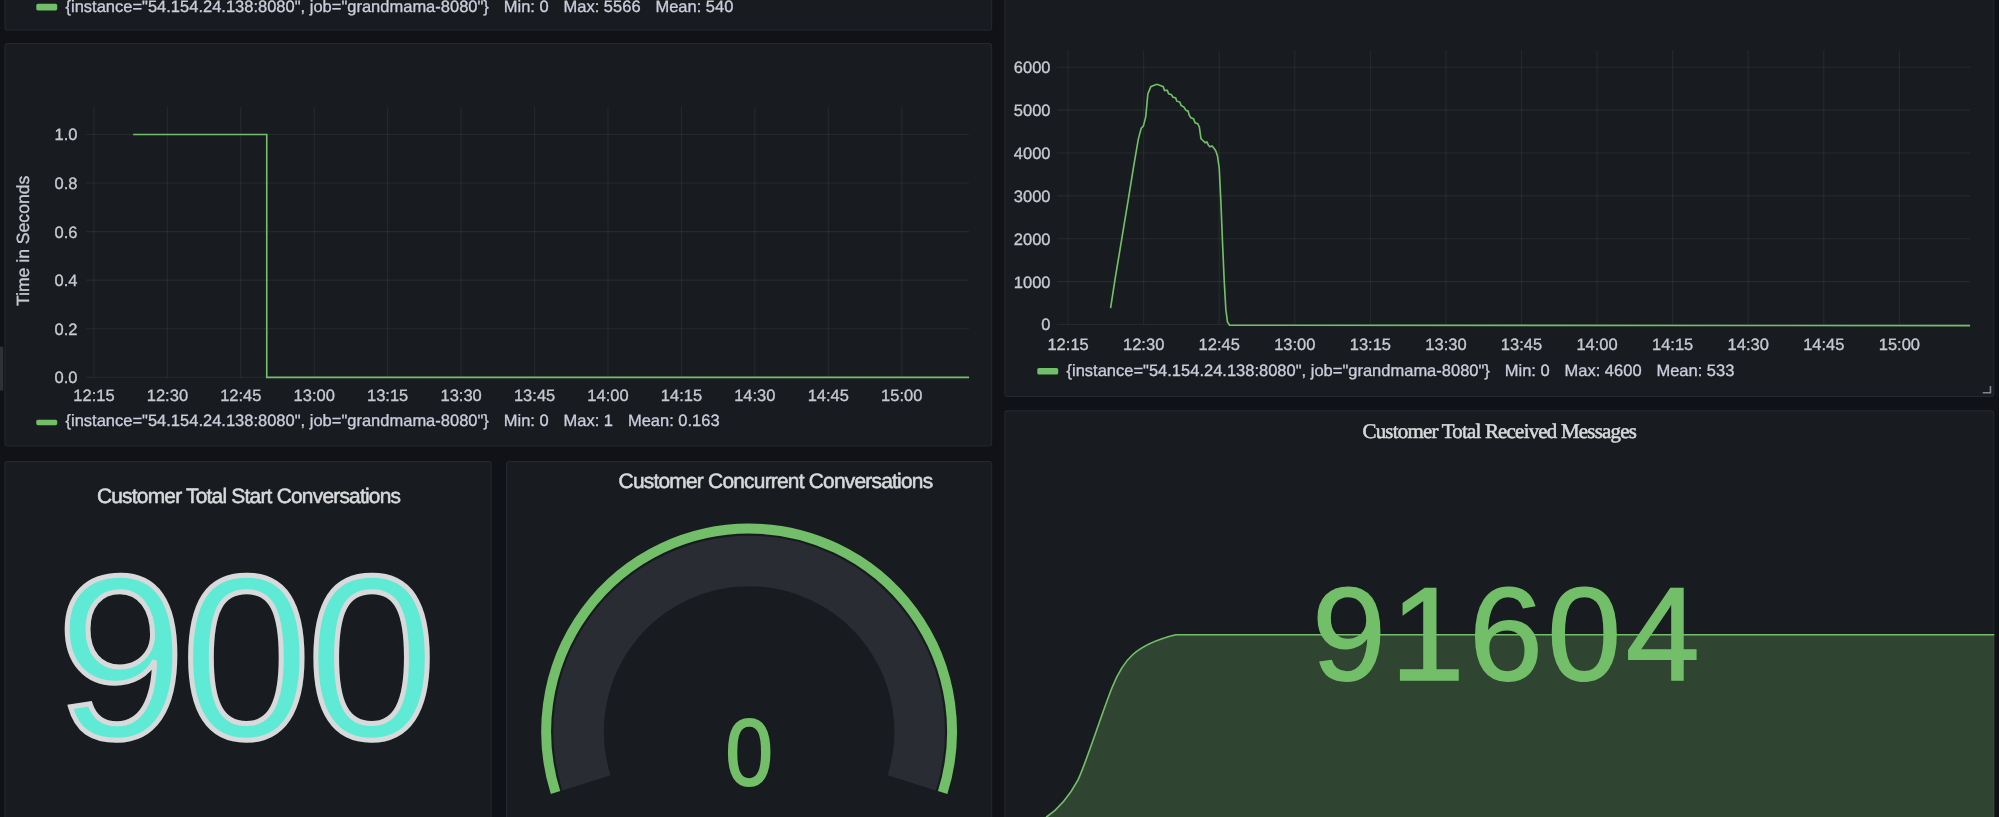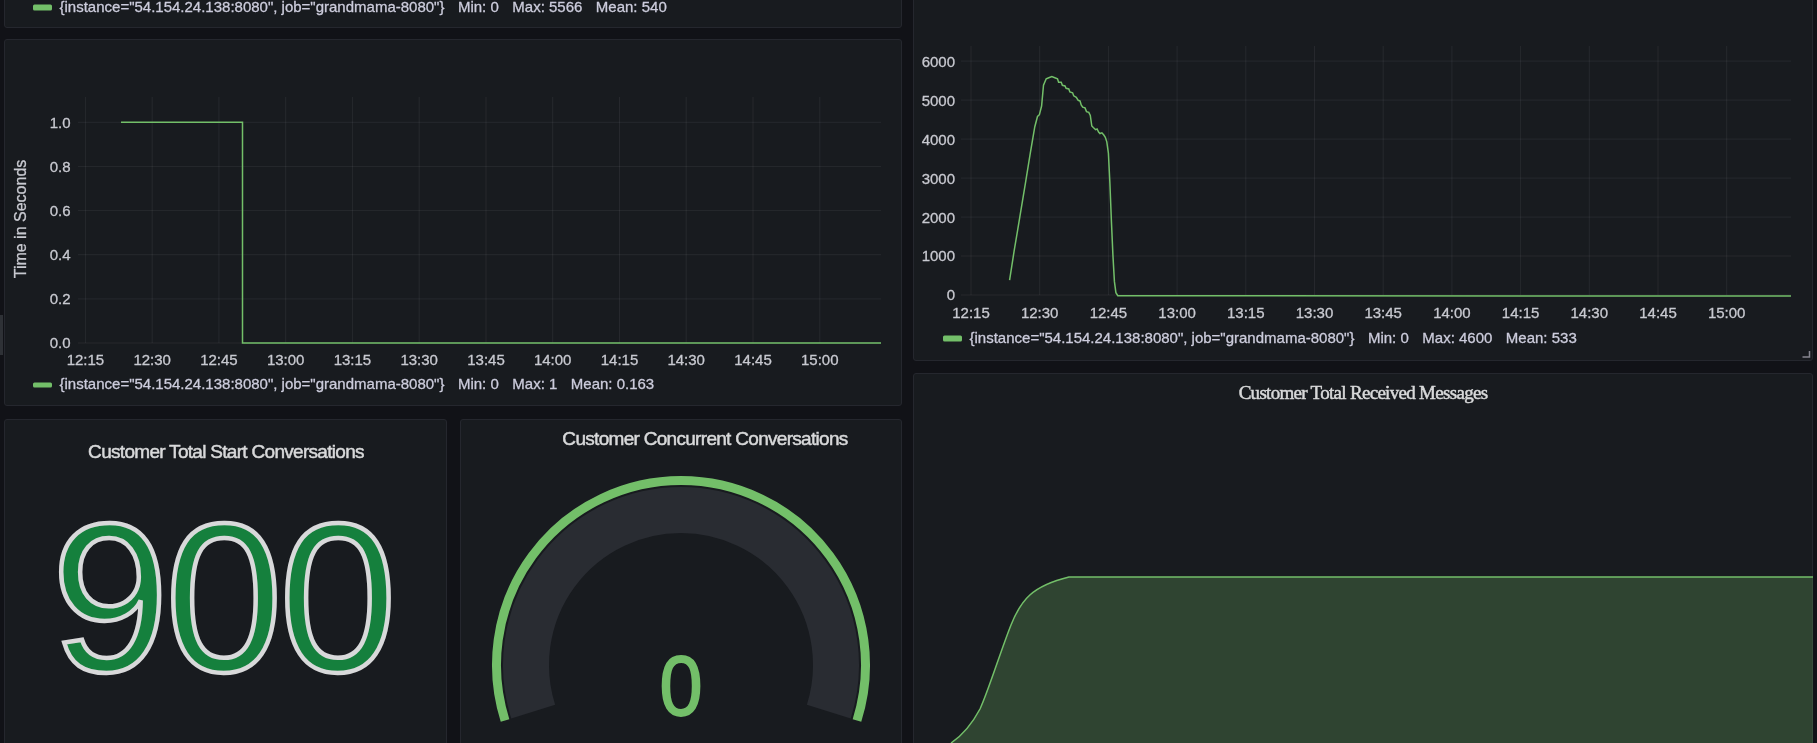--- a/index.html
+++ b/index.html
@@ -103,15 +103,16 @@
   </svg>
 
   <div class="title" style="left:1363px;top:393px;font-family:Liberation Serif, serif;">Customer Total Received Messages</div>
   <div class="title" style="left:226px;top:440px;margin-top:12px;">Customer Total Start Conversations</div>
   <div class="title" style="left:681px;top:439px;margin-left:24px;">Customer Concurrent Conversations</div>
 
   <div class="legend" style="left:33px;top:5.5px;transform:translateY(-50%);"><span class="dash"></span>{instance="54.154.24.138:8080", job="grandmama-8080"}<span class="lg">Min: 0</span><span class="lg">Max: 5566</span><span class="lg">Mean: 540</span></div>
   <div class="legend" style="left:33px;top:383.3px;transform:translateY(-50%);"><span class="dash"></span>{instance="54.154.24.138:8080", job="grandmama-8080"}<span class="lg">Min: 0</span><span class="lg">Max: 1</span><span class="lg">Mean: 0.163</span></div>
   <div class="legend" style="left:943px;top:336.5px;transform:translateY(-50%);"><span class="dash"></span>{instance="54.154.24.138:8080", job="grandmama-8080"}<span class="lg">Min: 0</span><span class="lg">Max: 4600</span><span class="lg">Mean: 533</span></div>
 
-  <div class="big" style="left:222px;top:597.5px;font-size:212px;color:#15803d;letter-spacing:-4px;-webkit-text-stroke:4.5px #D8D9DA;">900</div>
+  <div class="big" style="left:222px;top:597.5px;font-size:212px;color:#5eead4;letter-spacing:-4px;-webkit-text-stroke:4.5px #D8D9DA;">900</div>
+  <div class="big" style="left:1371px;top:576px;font-size:121px;color:#73BF69;letter-spacing:4px;-webkit-text-stroke:1.3px #73BF69;">91604</div>
   <div class="big" style="left:681px;top:685px;font-size:86px;color:#73BF69;-webkit-text-stroke:1.8px #73BF69;transform:translate(-50%,-50%) scaleX(0.9);">0</div>
 </div>
 
 </body></html>

